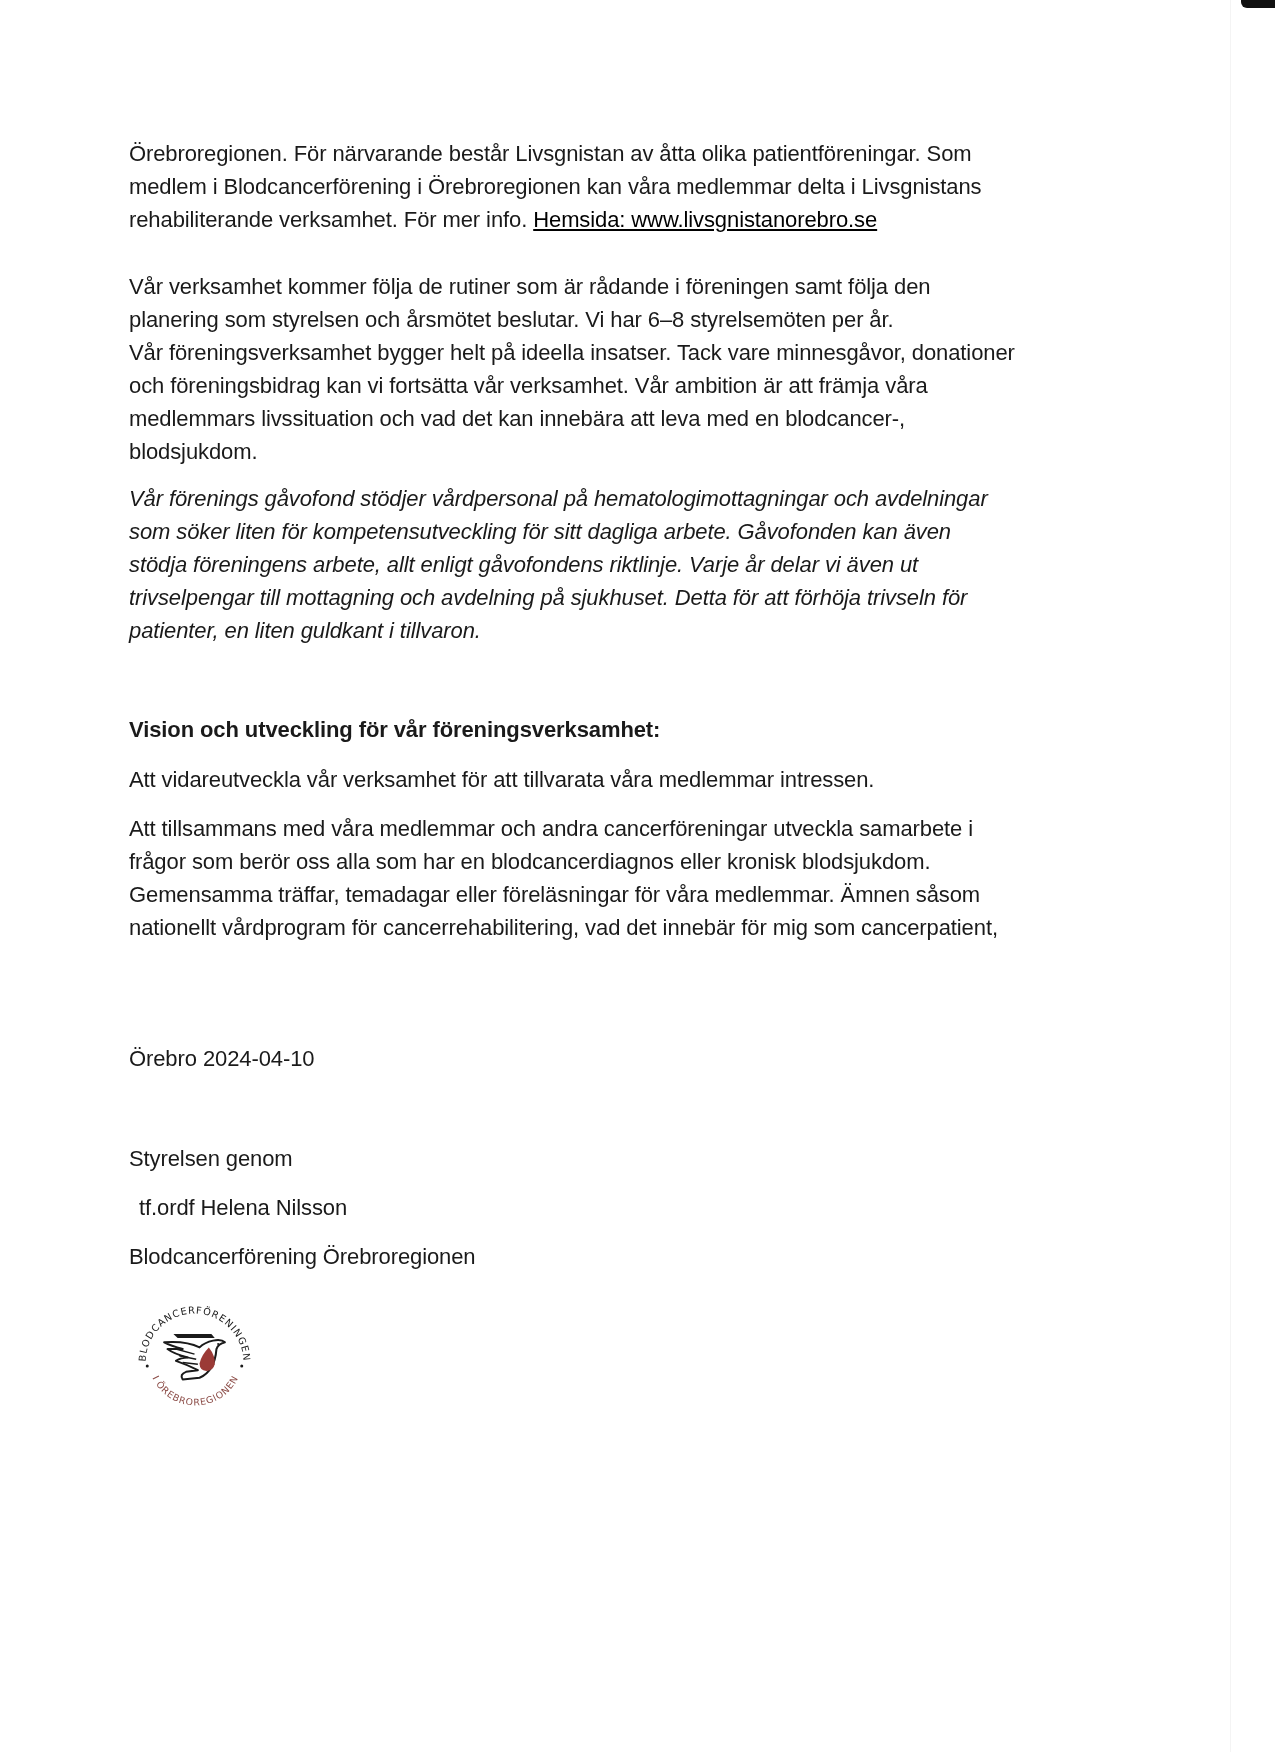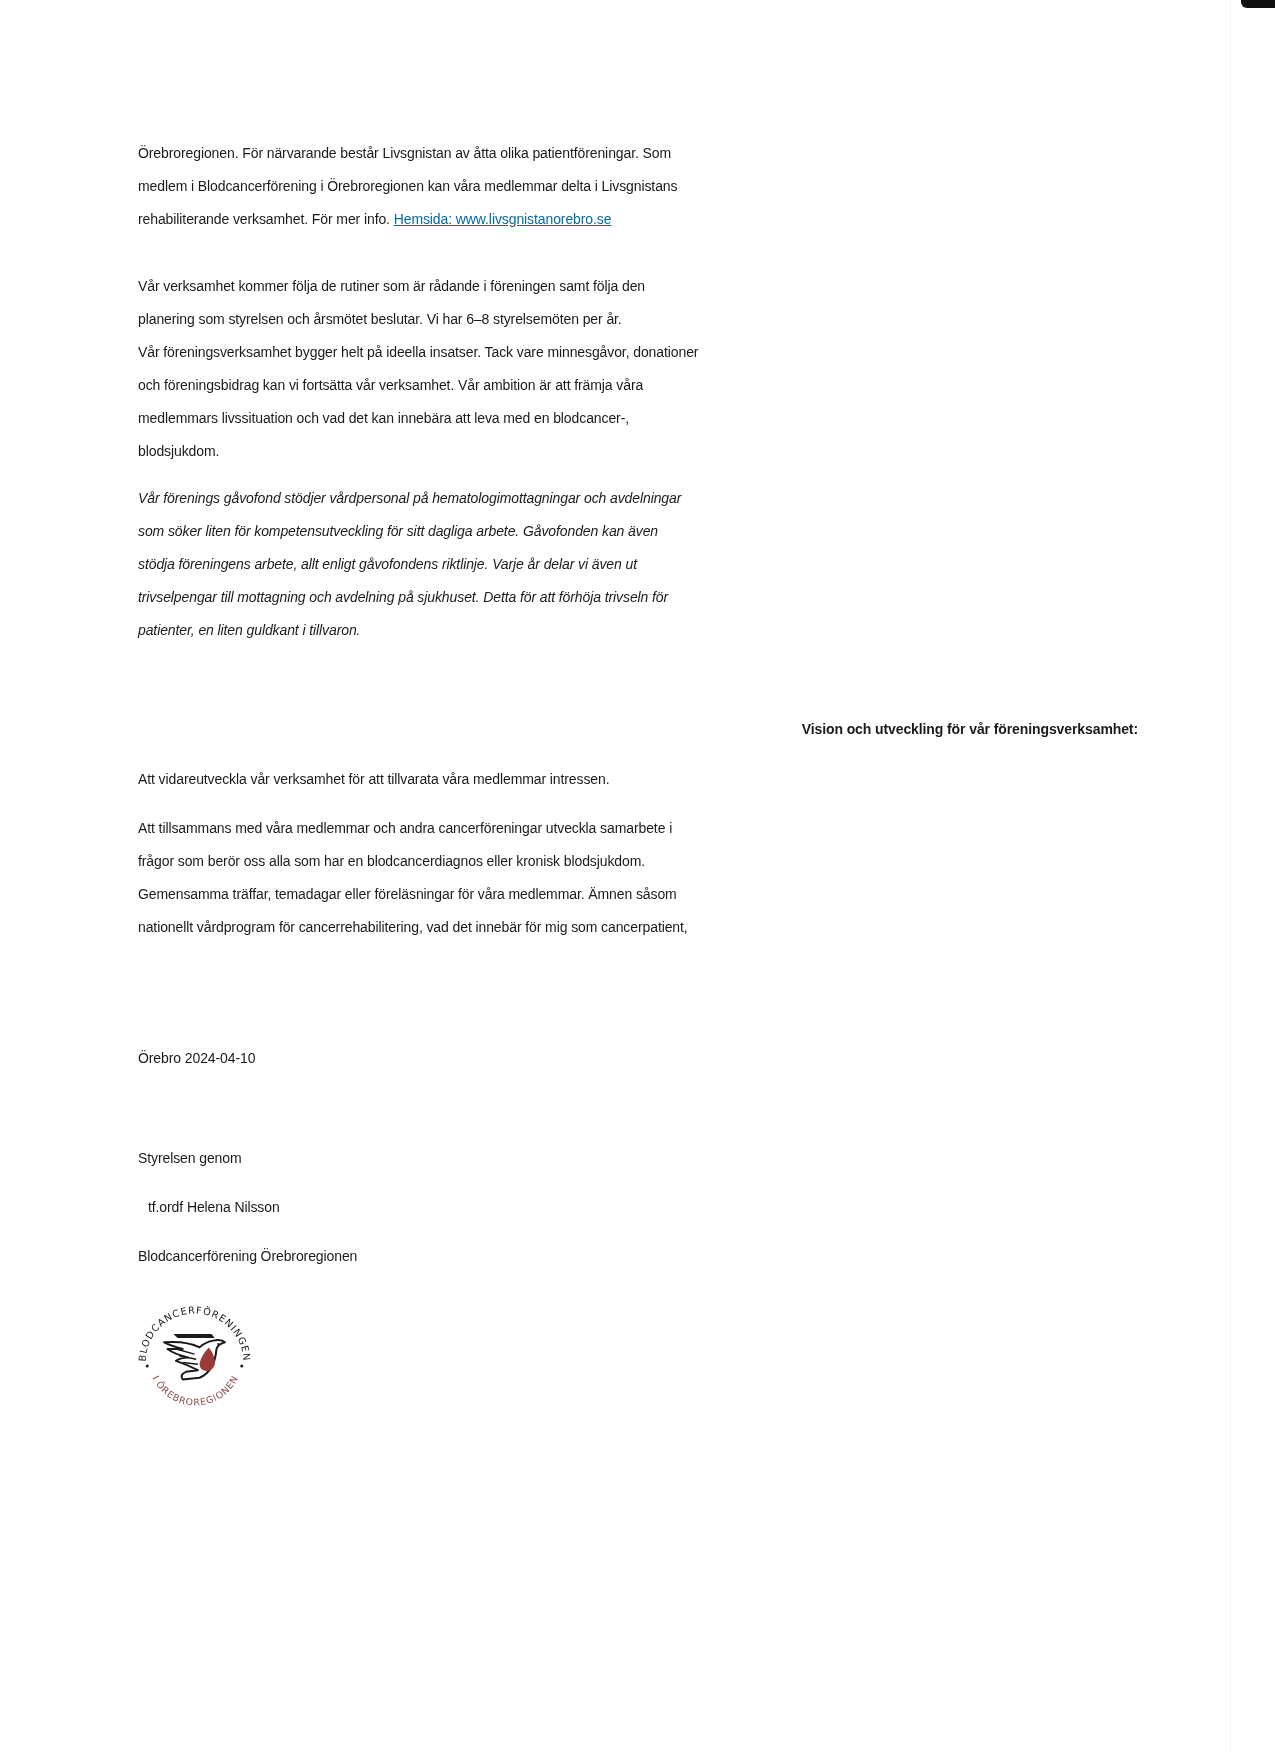--- a/index.html
+++ b/index.html
@@ -6,24 +6,24 @@
   body {
     width: 1275px; height: 1752px; background: #ffffff; position: relative; overflow: hidden;
     font-family: "Liberation Sans", "DejaVu Sans", sans-serif; color: #1a1a1a;
   }
   .page { position: absolute; left: 0; top: 0; width: 1275px; height: 1752px; }
   .scan-corner {
     position: absolute; right: 0; top: 0; width: 34px; height: 8px;
     background: #111; border-bottom-left-radius: 6px;
   }
   .scan-edge { position: absolute; left: 1230px; top: 0; width: 1px; height: 1752px; background: #f4f4f4; }
-  .text-block { position: absolute; left: 138px; width: 1000px; font-size: 14px; line-height: 33px; letter-spacing: -0.1px; }
+  .text-block { position: absolute; left: 129px; width: 1000px; font-size: 22px; line-height: 33px; letter-spacing: -0.1px; }
   .text-block p { margin: 0; }
-  .heading { font-weight: bold; text-align: right; }
-  a.link { color: #0369a1; text-decoration: underline; }
+  .heading { font-weight: bold; }
+  a.link { color: #000000; text-decoration: underline; }
   .logo { position: absolute; left: 127px; top: 1290px; width: 135px; height: 135px; }
 </style>
 </head>
 <body>
 
 <div class="page">
   <div class="scan-corner"></div>
   <div class="scan-edge"></div>
 
   <div class="text-block" style="top:137px;">

